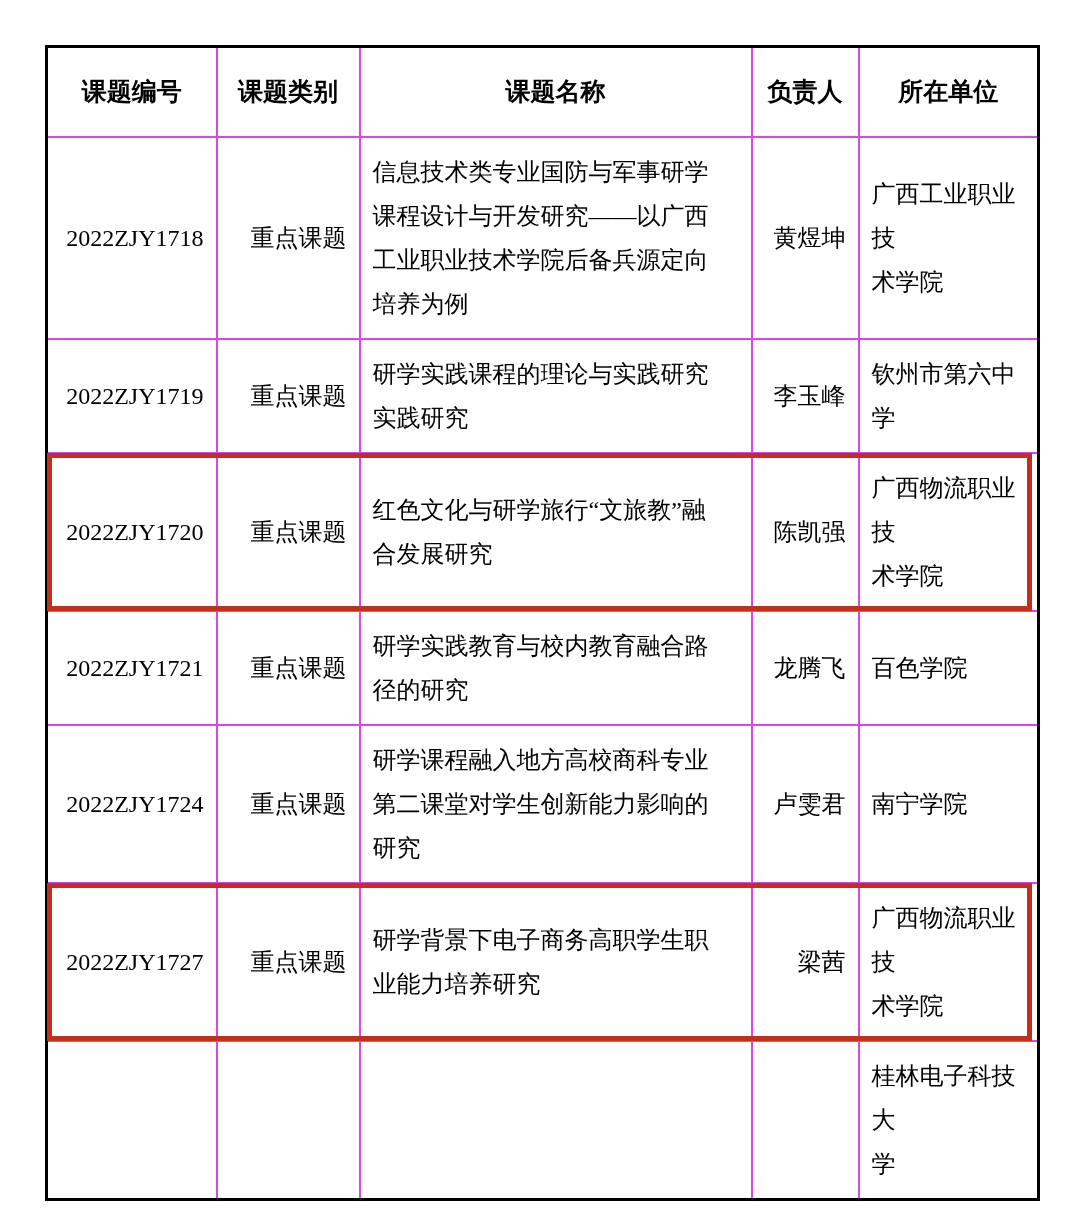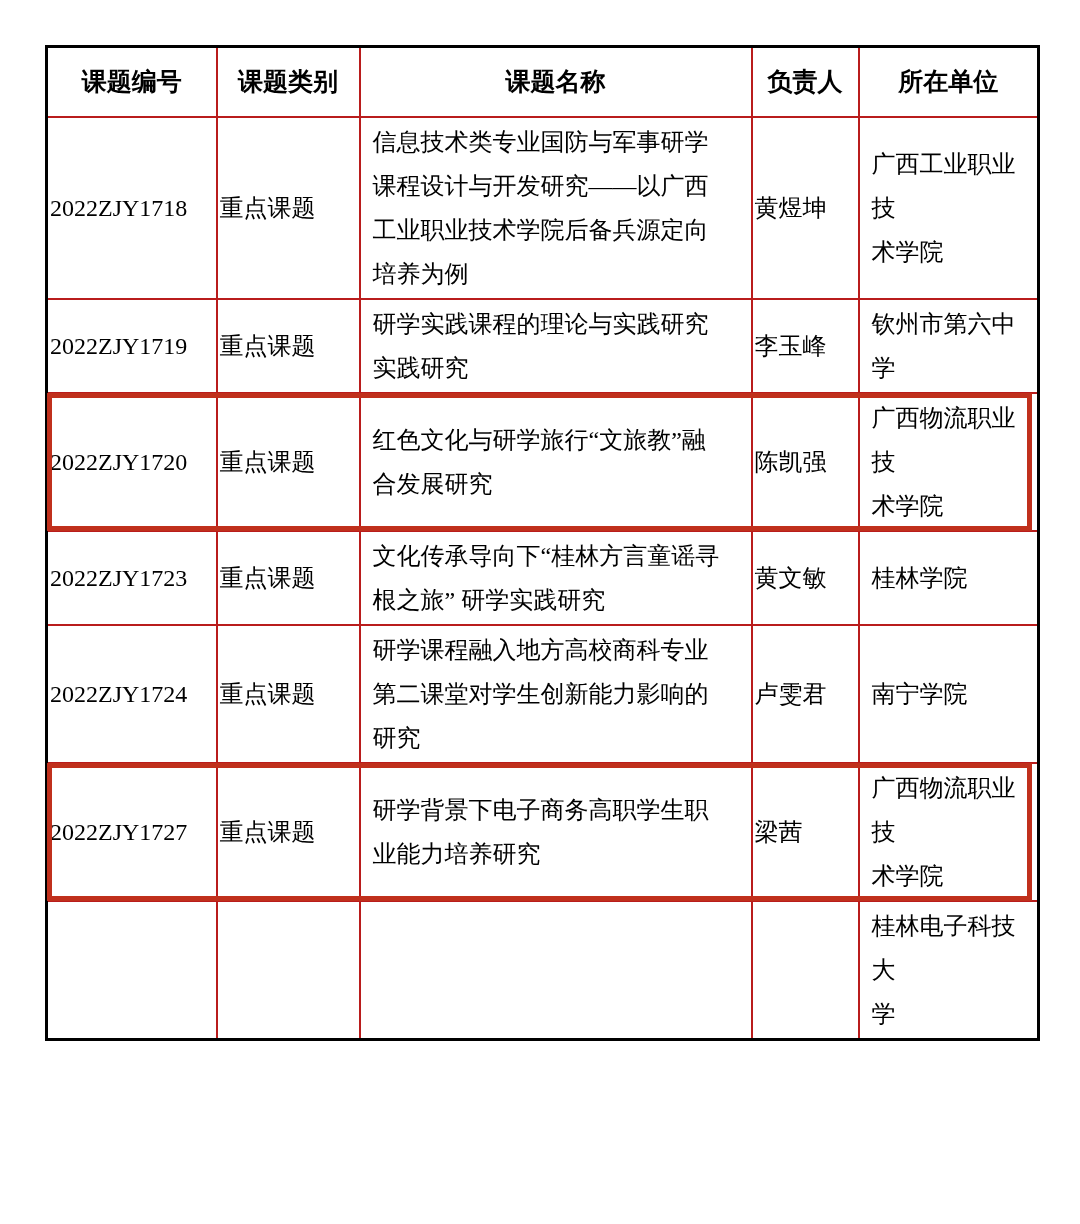--- a/index.html
+++ b/index.html
@@ -18,35 +18,35 @@
     color: #000;
   }
   table.projects {
     border-collapse: collapse;
     table-layout: fixed;
     width: 992px;
     margin: 45px 0 0 45px;
     border: 3px solid #000;
   }
   th, td {
-    border: 2px solid #b91c1c;
+    border: 2px solid #d946ef;
     vertical-align: middle;
-    padding: 2px;
+    padding: 12px;
     font-size: 24px;
     line-height: 44px;
     overflow: visible;
   }
   th {
     height: 64px;
     font-size: 25px;
     font-weight: bold;
     text-align: center;
     line-height: 28px;
   }
-  td.c-id, td.c-cat, td.c-leader { text-align: left; }
+  td.c-id, td.c-cat, td.c-leader { text-align: right; }
   td.c-title, td.c-org {
     text-align: left;
     padding-left: 12px;
     white-space: pre-line;
   }
   tr.rh-lg  { height: 172px; }
   tr.rh-2   { height: 84px;  }
   tr.rh-3   { height: 134px; }
   tr.rh-1   { height: 46px;  }
   td.c-id { position: relative; }
@@ -106,30 +106,30 @@
       <tr class="rh-2">
         <td class="c-id"><div class="hl"></div><span>2022ZJY1720</span></td>
         <td class="c-cat"><span>重点课题</span></td>
         <td class="c-title"><span>红色文化与研学旅行“文旅教”融
 合发展研究</span></td>
         <td class="c-leader"><span>陈凯强</span></td>
         <td class="c-org"><span>广西物流职业技
 术学院</span></td>
       </tr>
 
+      <tr class="rh-2">
+        <td class="c-id"><span>2022ZJY1721</span></td>
+        <td class="c-cat"><span>重点课题</span></td>
+        <td class="c-title"><span>研学实践教育与校内教育融合路
+径的研究</span></td>
+        <td class="c-leader"><span>龙腾飞</span></td>
+        <td class="c-org"><span>百色学院</span></td>
+      </tr>
 
 
-      <tr class="rh-2">
-        <td class="c-id"><span>2022ZJY1723</span></td>
-        <td class="c-cat"><span>重点课题</span></td>
-        <td class="c-title"><span>文化传承导向下“桂林方言童谣寻
-根之旅” 研学实践研究</span></td>
-        <td class="c-leader"><span>黄文敏</span></td>
-        <td class="c-org"><span>桂林学院</span></td>
-      </tr>
 
       <tr class="rh-3">
         <td class="c-id"><span>2022ZJY1724</span></td>
         <td class="c-cat"><span>重点课题</span></td>
         <td class="c-title"><span>研学课程融入地方高校商科专业
 第二课堂对学生创新能力影响的
 研究</span></td>
         <td class="c-leader"><span>卢雯君</span></td>
         <td class="c-org"><span>南宁学院</span></td>
       </tr>

